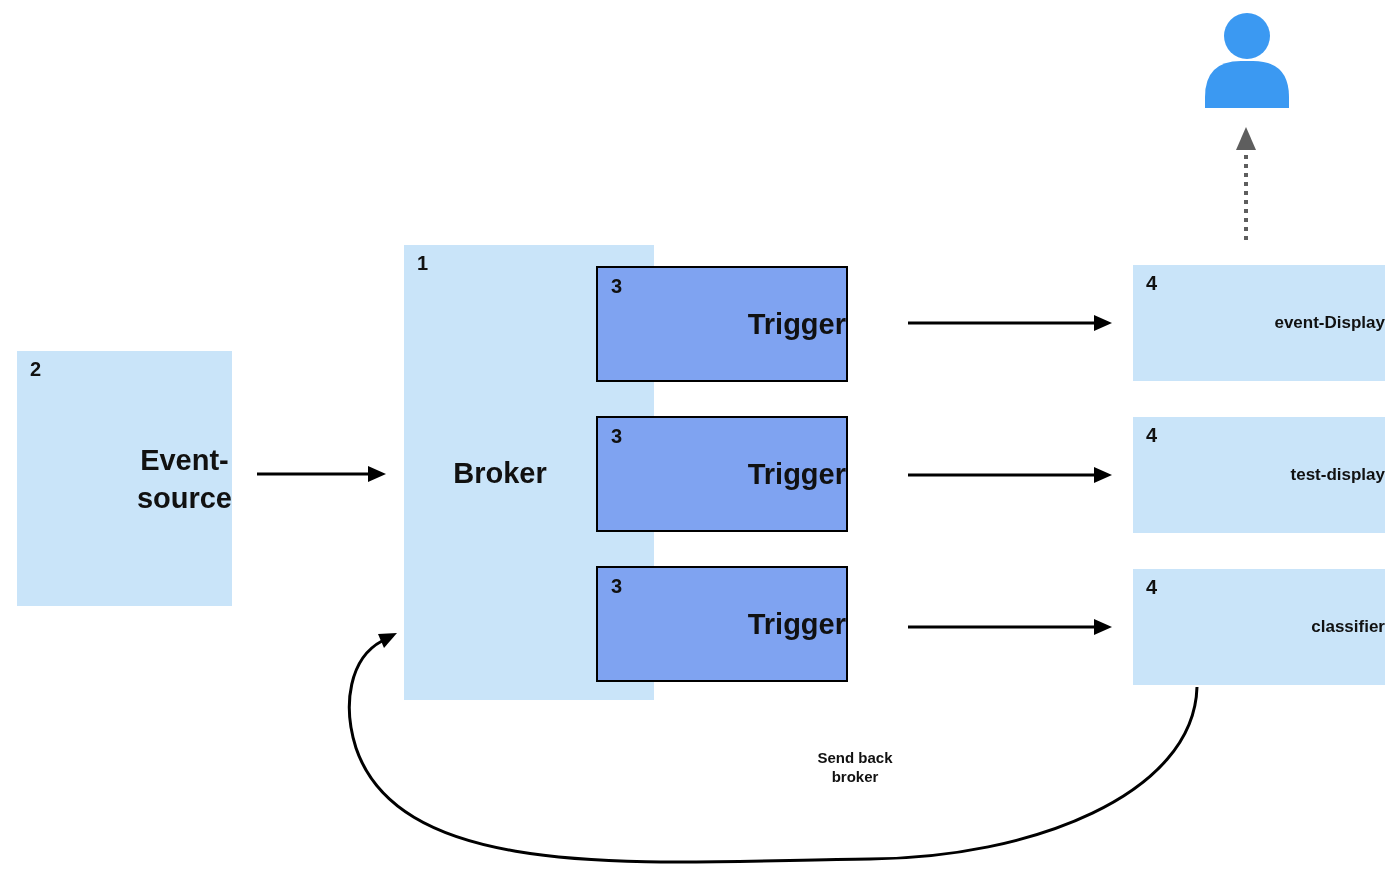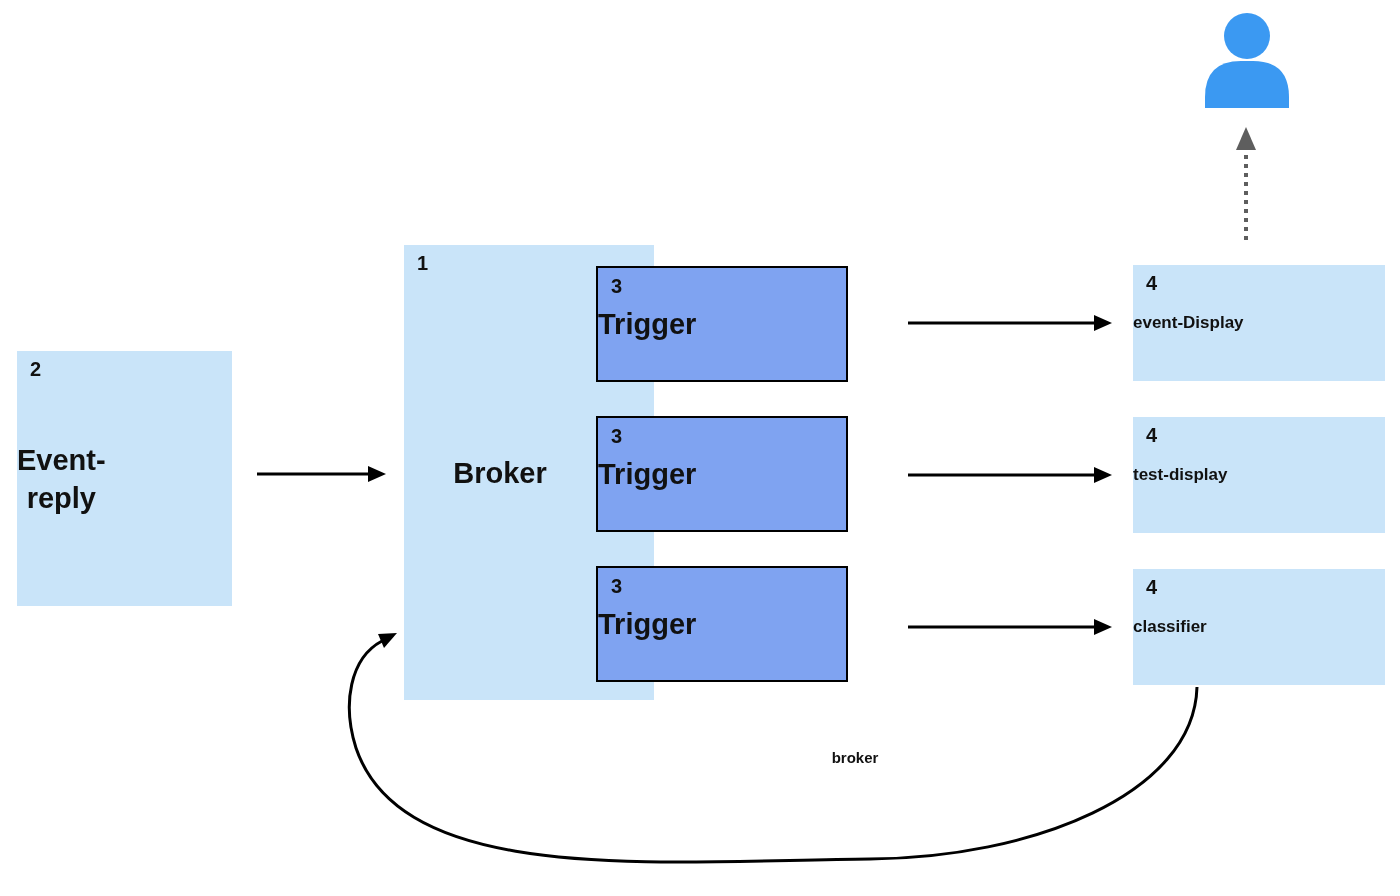--- a/index.html
+++ b/index.html
@@ -39,21 +39,21 @@
     left: 13px;
     font-size: 20px;
     font-weight: 700;
     color: #111111;
   }
   .center-label {
     position: absolute;
     inset: 0;
     display: flex;
     align-items: center;
-    justify-content: flex-start;
+    justify-content: flex-end;
     text-align: center;
   }
   .big-text {
     font-size: 29px;
     font-weight: 600;
     color: #111111;
     line-height: 38px;
     white-space: pre-line;
   }
   .small-text {
@@ -107,21 +107,21 @@
     <span class="num-badge">1</span>
   </div>
   <div class="broker-label-zone">
     <span class="big-text">Broker</span>
   </div>
 
   <div class="box light-box" style="left:17px; top:351px; width:215px; height:255px;">
     <span class="num-badge">2</span>
     <div class="center-label">
       <span class="big-text">Event-
-reply</span>
+source</span>
     </div>
   </div>
 
   <div class="box trigger-box" style="left:596px; top:266px; width:252px; height:116px;">
     <span class="num-badge">3</span>
     <div class="center-label">
       <span class="big-text">Trigger</span>
     </div>
   </div>
   <div class="box trigger-box" style="left:596px; top:416px; width:252px; height:116px;">
@@ -150,20 +150,21 @@
     </div>
   </div>
   <div class="box light-box" style="left:1133px; top:569px; width:252px; height:116px;">
     <span class="num-badge">4</span>
     <div class="center-label">
       <span class="small-text">classifier</span>
     </div>
   </div>
 
   <div class="annotation">
+    <span>Send back</span>
     <span>broker</span>
   </div>
 
   <svg class="svg-layer" viewBox="0 0 1400 896" xmlns="http://www.w3.org/2000/svg">
 
     <g>
       <circle class="person-shape" cx="1247" cy="36" r="23"></circle>
       <path class="person-shape" d="M 1205 108 L 1205 97 Q 1205 61 1241 61 L 1253 61 Q 1289 61 1289 97 L 1289 108 Z"></path>
     </g>
 

